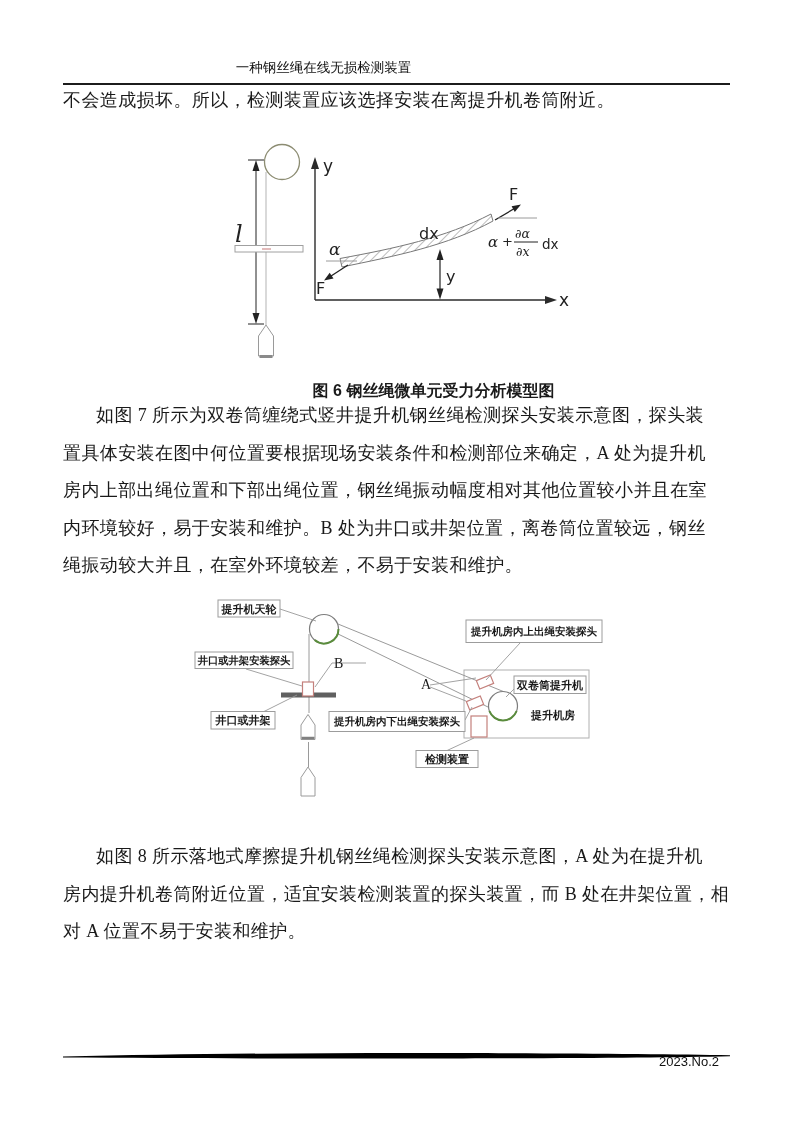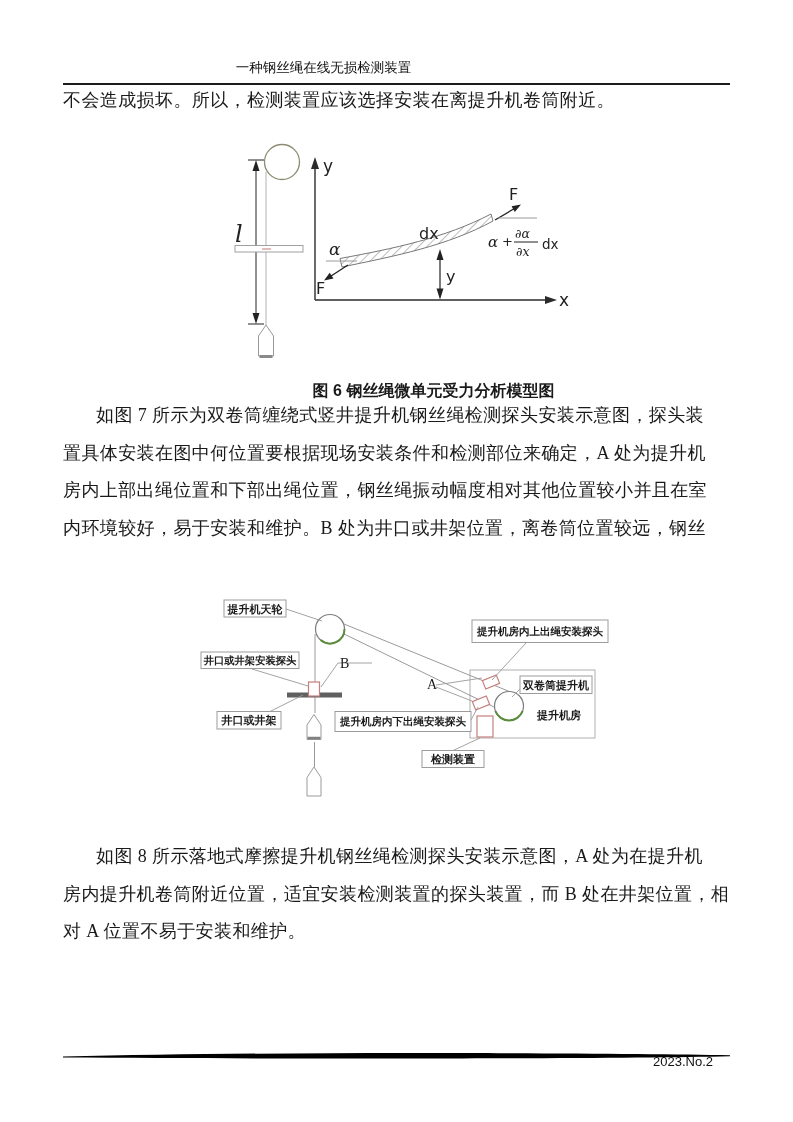--- a/index.html
+++ b/index.html
@@ -110,23 +110,24 @@
     </svg>
   </div>
 
   <div class="abs caption" style="top:381px;">图 6 钢丝绳微单元受力分析模型图</div>
 
   <div class="abs para" style="top:397px;">
     <span class="line indent">如图 7 所示为双卷筒缠绕式竖井提升机钢丝绳检测探头安装示意图，探头装</span>
     <span class="line">置具体安装在图中何位置要根据现场安装条件和检测部位来确定，A 处为提升机</span>
     <span class="line">房内上部出绳位置和下部出绳位置，钢丝绳振动幅度相对其他位置较小并且在室</span>
     <span class="line">内环境较好，易于安装和维护。B 处为井口或井架位置，离卷筒位置较远，钢丝</span>
-  </div>
-
-  <div class="abs fig" style="left:182px; top:590px;">
+    <span class="line">绳振动较大并且，在室外环境较差，不易于安装和维护。</span>
+  </div>
+
+  <div class="abs fig" style="left:176px; top:590px;">
     <svg width="450" height="220" viewBox="0 0 450 220">
 
       <rect x="288" y="80" width="125" height="68" fill="#ffffff" stroke="#b0b0b0" stroke-width="1"></rect>
 
       <line x1="162" y1="34" x2="331" y2="103" stroke="#8f8f8f" stroke-width="0.9"></line>
       <line x1="160" y1="43" x2="314" y2="118" stroke="#8f8f8f" stroke-width="0.9"></line>
 
       <circle cx="148" cy="39" r="14.5" fill="#ffffff" stroke="#7d7d7d" stroke-width="1.2"></circle>
       <path d="M162.5,39 A14.5,14.5 0 0 1 138.7,50.1" fill="none" stroke="#5a8c3c" stroke-width="2"></path>
 
@@ -195,15 +196,15 @@
     <span class="line indent">如图 8 所示落地式摩擦提升机钢丝绳检测探头安装示意图，A 处为在提升机</span>
     <span class="line">房内提升机卷筒附近位置，适宜安装检测装置的探头装置，而 B 处在井架位置，相</span>
     <span class="line">对 A 位置不易于安装和维护。</span>
   </div>
 
   <div class="abs" style="left:63px; top:1046px;">
     <svg width="667" height="8" viewBox="0 0 667 8">
       <path d="M0,4.5 C120,2 260,0.5 400,1 C520,1.4 610,2 667,3.2 L667,4.2 C610,5.4 520,6.2 400,6.4 C260,6.8 120,6.5 0,5.6 Z" fill="#000000"></path>
     </svg>
   </div>
-  <div class="abs footer-text" style="right:80px; top:1054px;">2023.No.2</div>
+  <div class="abs footer-text" style="right:74px; top:1054px;">2023.No.2</div>
 
 </div>
 
 </body></html>

